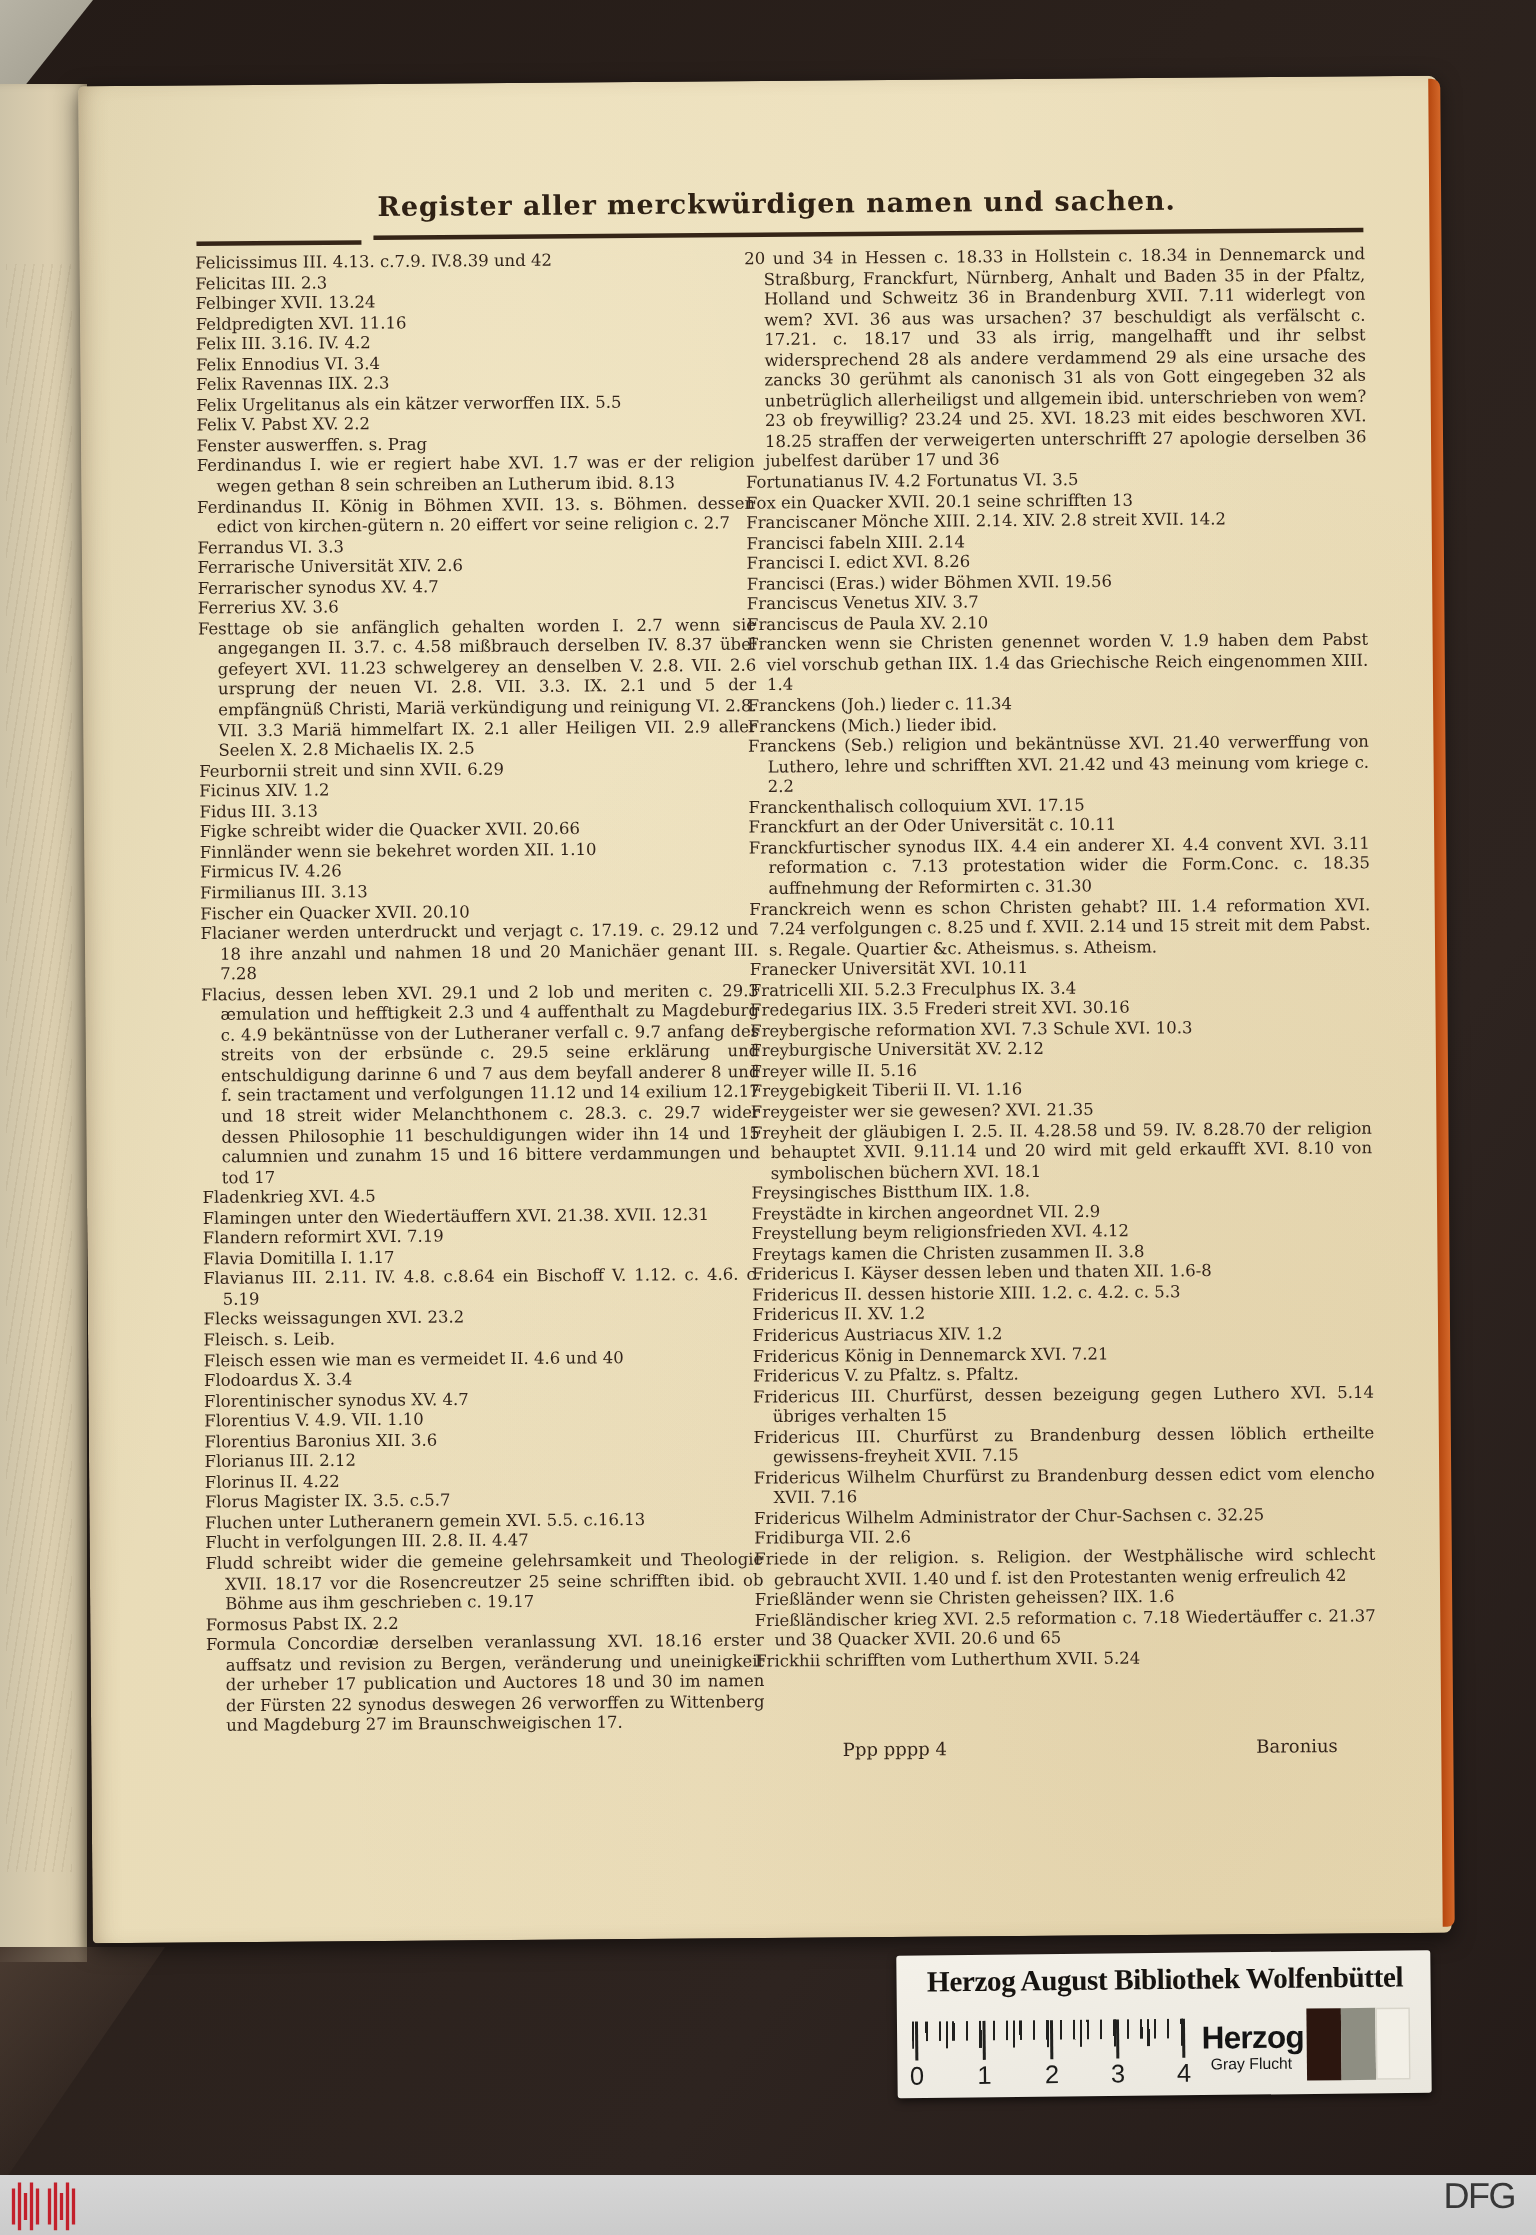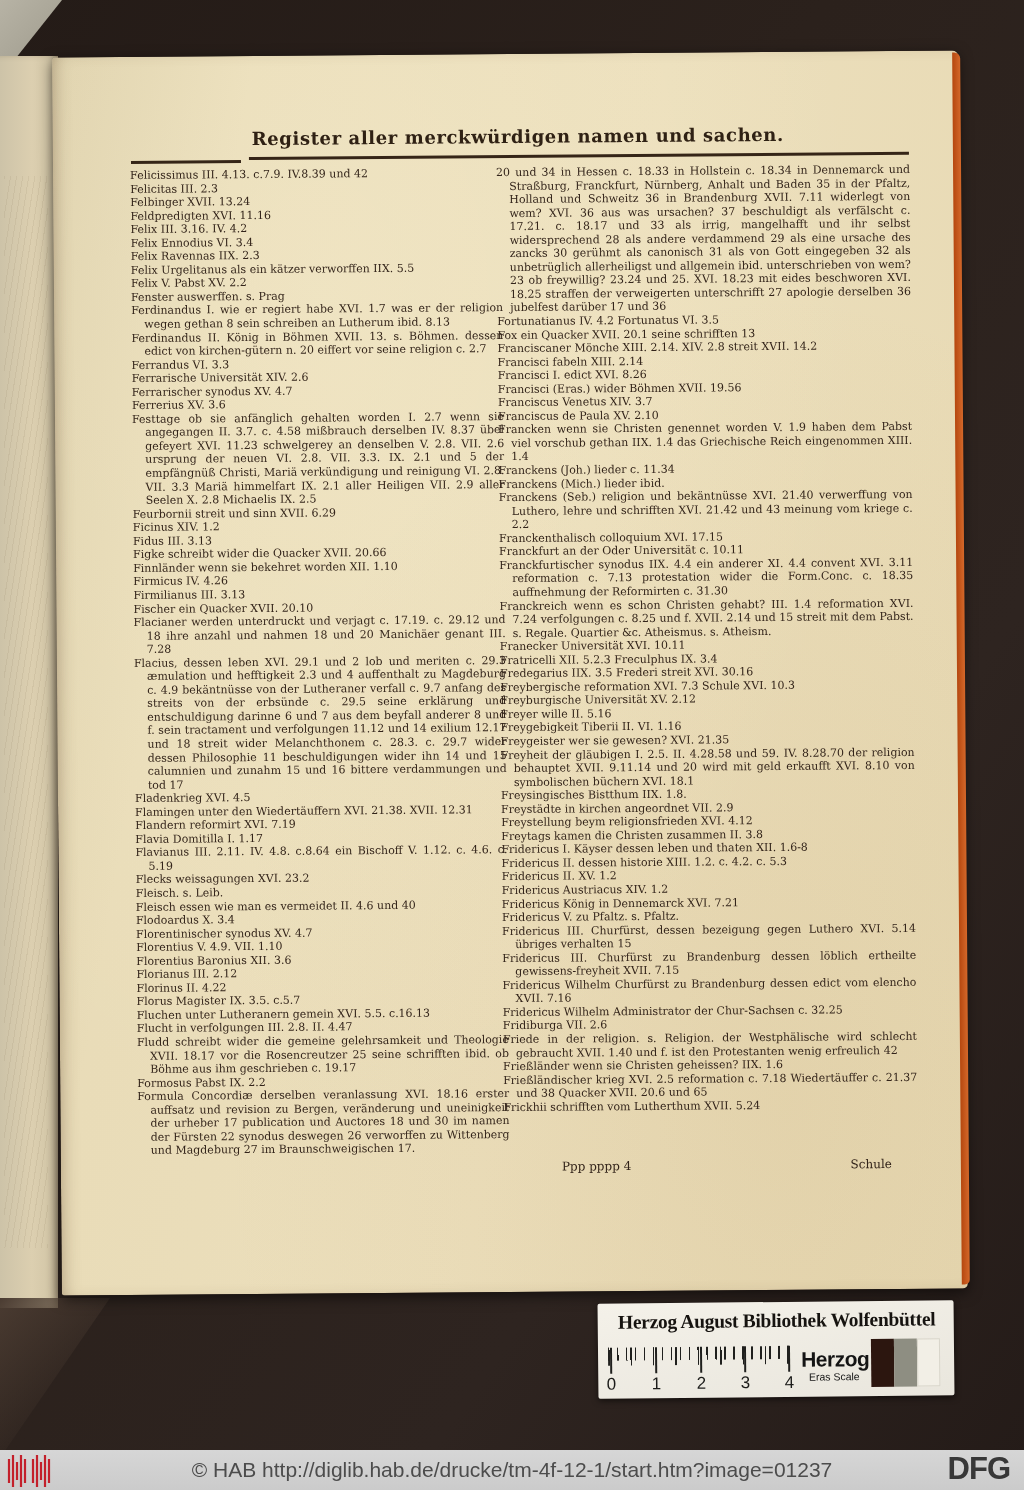--- a/index.html
+++ b/index.html
@@ -78,21 +78,21 @@
   .patch-gray{background:#8e8e82;}
   .patch-white{background:#f2efe6;border:1px solid #d8d5ca;width:21px;height:46px;}
 
   
   .footer{position:absolute;left:0;top:1450px;width:1024px;height:40px;
     background:linear-gradient(#d6d6d6,#cbcbcb);display:flex;align-items:center;}
   .hab-logo{position:absolute;left:7px;top:3px;}
   .copyright{position:absolute;left:0;width:1024px;text-align:center;
     font-family:"Liberation Sans",sans-serif;font-size:21px;color:#4c4c4c;}
   .dfg{position:absolute;right:14px;top:1px;font-family:"Liberation Sans",sans-serif;
-    font-size:31px;font-weight:bold;color:#383838;letter-spacing:-1px;}
+    font-size:24px;font-weight:normal;color:#383838;letter-spacing:-1px;}
 </style>
 </head>
 <body>
 
 <div class="stage">
 
   <div class="corner-tl"></div>
   <div class="prev-edge"></div>
   <div class="corner-bl"></div>
 
@@ -194,21 +194,21 @@
         <p class="entry">Fridericus Wilhelm Administrator der Chur-Sachsen c. 32.25</p>
         <p class="entry">Fridiburga VII. 2.6</p>
         <p class="entry">Friede in der religion. s. Religion. der Westphälische wird schlecht gebraucht XVII. 1.40 und f. ist den Protestanten wenig erfreulich 42</p>
         <p class="entry">Frießländer wenn sie Christen geheissen? IIX. 1.6</p>
         <p class="entry">Frießländischer krieg XVI. 2.5 reformation c. 7.18 Wiedertäuffer c. 21.37 und 38 Quacker XVII. 20.6 und 65</p>
         <p class="entry">Frickhii schrifften vom Lutherthum XVII. 5.24</p>
       </div>
 
     <div class="sig-row">
       <span>Ppp pppp 4</span>
-      <span>Schule</span>
+      <span>Baronius</span>
     </div>
   </div>
 
   <div class="label">
     <div class="label-title">Herzog August Bibliothek Wolfenbüttel</div>
     <div class="ruler">
       <div class="minor-ticks"></div>
       <div class="mid-ticks"></div>
       <div class="major" style="left:2px">
           <i class="tick"></i>
@@ -226,21 +226,21 @@
           <i class="tick"></i>
           <span>3</span>
         </div>
       <div class="major" style="left:180px">
           <i class="tick"></i>
           <span>4</span>
         </div>
     </div>
     <div class="kodak">
       <div class="kodak-word">Herzog</div>
-      <div class="kodak-sub">Eras Scale</div>
+      <div class="kodak-sub">Gray Flucht</div>
     </div>
     <div class="patches">
       <div class="patch patch-dark"></div>
       <div class="patch patch-gray"></div>
       <div class="patch patch-white"></div>
     </div>
   </div>
 
   <div class="footer">
     <svg class="hab-logo" width="46" height="34" viewBox="0 0 46 34">
@@ -250,17 +250,16 @@
         <line x1="10" y1="9" x2="10" y2="27"></line>
         <line x1="14" y1="2" x2="14" y2="34"></line>
         <line x1="18" y1="6" x2="18" y2="30"></line>
         <line x1="26" y1="6" x2="26" y2="30"></line>
         <line x1="30" y1="2" x2="30" y2="34"></line>
         <line x1="34" y1="9" x2="34" y2="27"></line>
         <line x1="38" y1="2" x2="38" y2="34"></line>
         <line x1="42" y1="6" x2="42" y2="30"></line>
       </g>
     </svg>
-    <div class="copyright">© HAB http://diglib.hab.de/drucke/tm-4f-12-1/start.htm?image=01237</div>
     <div class="dfg">DFG</div>
   </div>
 
 </div>
 
 </body></html>

